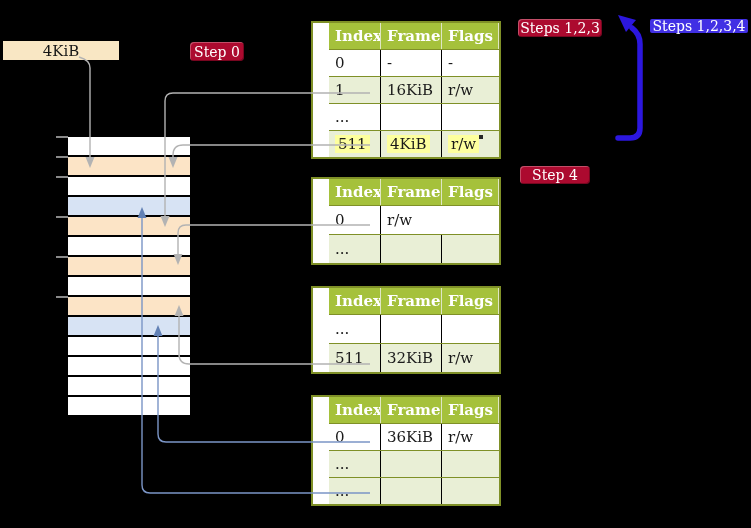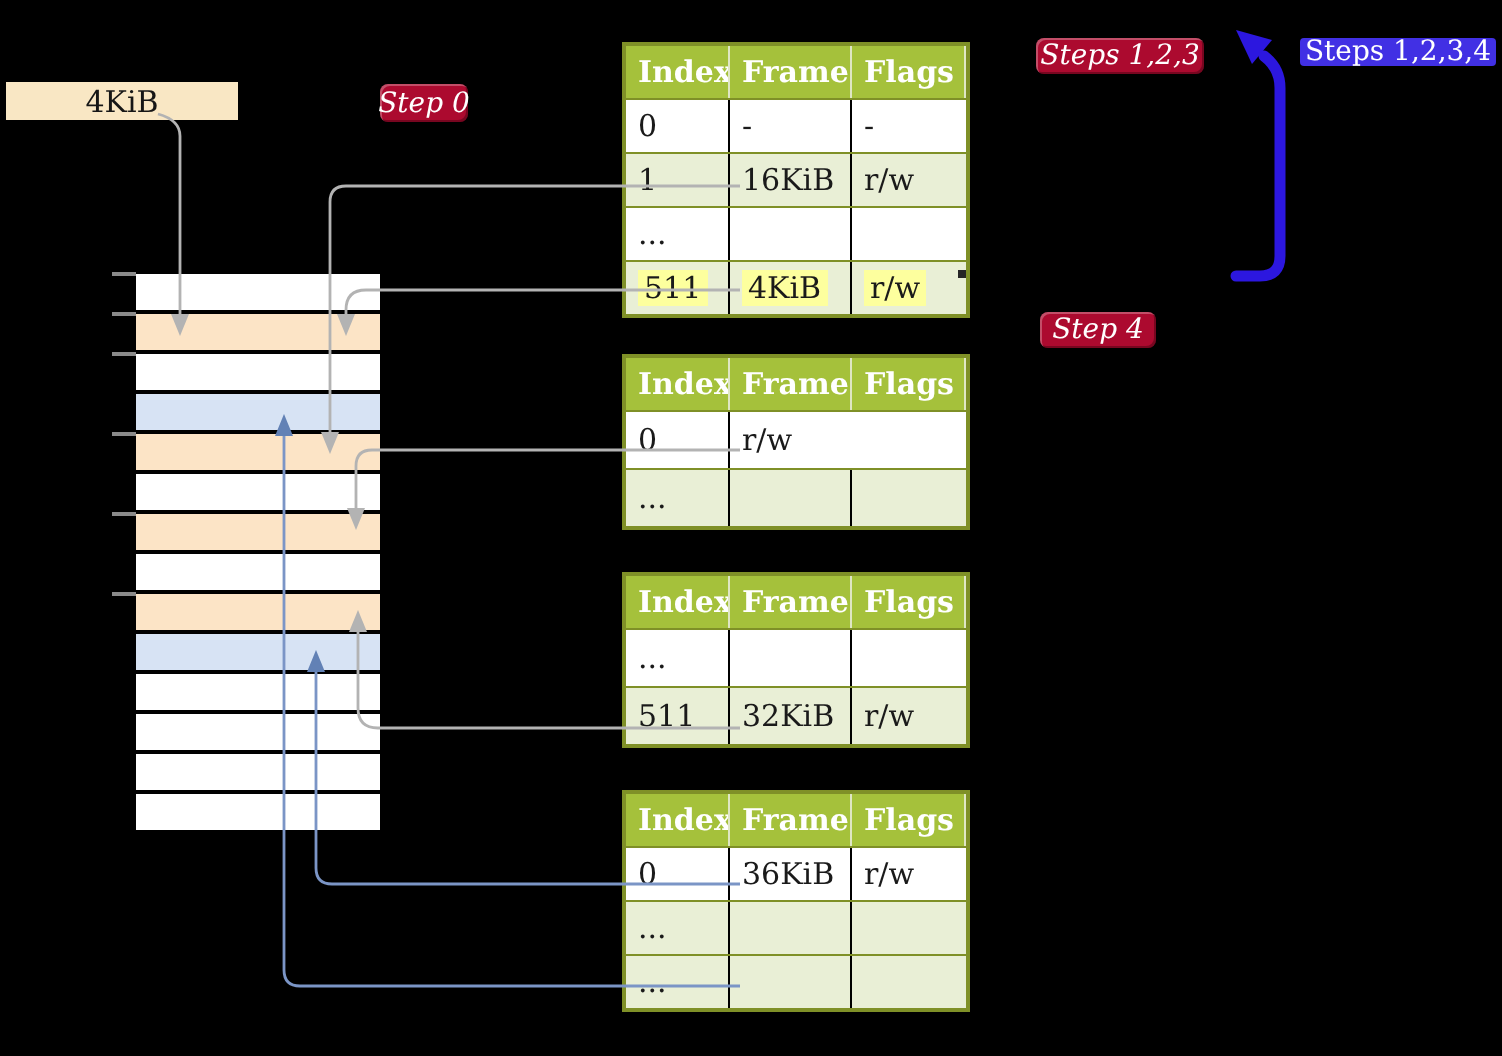--- a/index.html
+++ b/index.html
@@ -8,39 +8,39 @@
 
   
   .size-label{position:absolute;left:3px;top:41px;width:116px;height:19px;
               background:var(--frame-label-bg);color:#161616;font-size:15px;
               display:flex;align-items:center;justify-content:center;}
 
   
   .badge{position:absolute;color:#fff;font-size:14px;line-height:1;
          display:flex;align-items:center;justify-content:center;white-space:nowrap;}
   .badge.red{background:var(--badge-red);border-radius:4px;
-             box-shadow:inset 1px 1px 0 rgba(255,255,255,.28), inset -1px -1px 0 rgba(0,0,0,.3);font-style:italic;}
+             box-shadow:inset 1px 1px 0 rgba(255,255,255,.28), inset -1px -1px 0 rgba(0,0,0,.3);}
   .badge.blue{background:var(--badge-blue);border-radius:2px;}
-  #badge-step0{left:190px;top:42px;width:44px;height:19px;}
+  #badge-step0{left:190px;top:42px;width:54px;height:19px;}
   #badge-steps123{left:518px;top:19px;width:84px;height:18px;}
   #badge-steps1234{left:650px;top:19px;width:98px;height:14px;}
-  #badge-step4{left:520px;top:156px;width:58px;height:18px;}
+  #badge-step4{left:520px;top:166px;width:70px;height:18px;}
 
   
   #memory-strip{position:absolute;left:68px;top:137px;width:122px;height:278px;
                 display:flex;flex-direction:column;gap:2px;background:#000;}
   .mrow{flex:1;}
   .mrow.plain{background:#ffffff;}
   .mrow.pagetable{background:var(--frame-table-fill);}
   .mrow.mapped{background:var(--frame-mapped-fill);}
   .tick{position:absolute;left:56px;width:12px;height:2px;background:#8a8a8a;}
 
   
   .ptable{position:absolute;left:311px;width:170px;border:2px solid var(--table-border);
-          background:#fff;font-size:15px;color:#1a1a1a;}
+          background:#fff;font-size:15px;color:#1a1a1a;padding-left:16px;}
   .tr{display:grid;grid-template-columns:52px 61px 1fr;}
   .tr.th{background:var(--table-header-bg);color:#fff;font-weight:bold;height:26px;}
   .tr:not(.th){height:var(--rh);background:#fff;border-top:1px solid var(--table-border);}
   .tr.alt{background:var(--row-alt-bg);}
   .tr.alt:not(.th){background:var(--row-alt-bg);}
   .td{display:flex;align-items:center;padding-left:6px;border-right:1px solid #000;overflow:hidden;}
   .td:last-child{border-right:none;}
   .tr.th .td{border-right:1px solid #dfe6c4;}
   .hl{background:var(--highlight-bg);padding:0 3px;}
 

